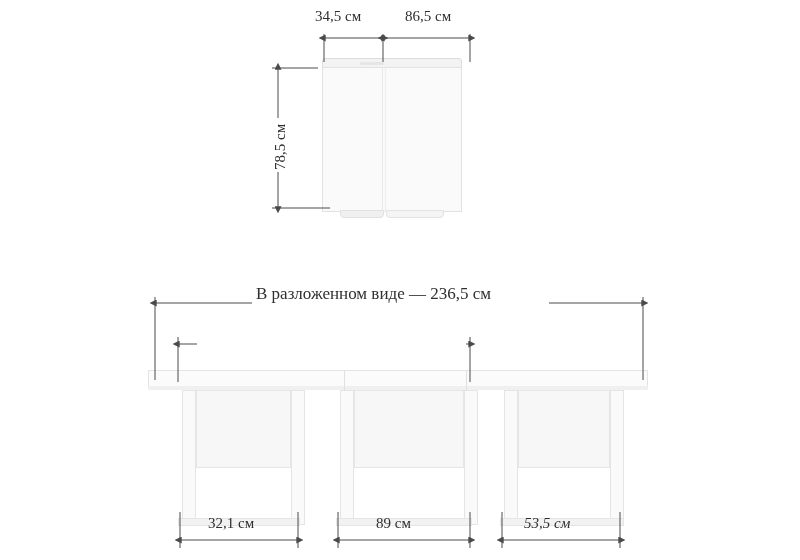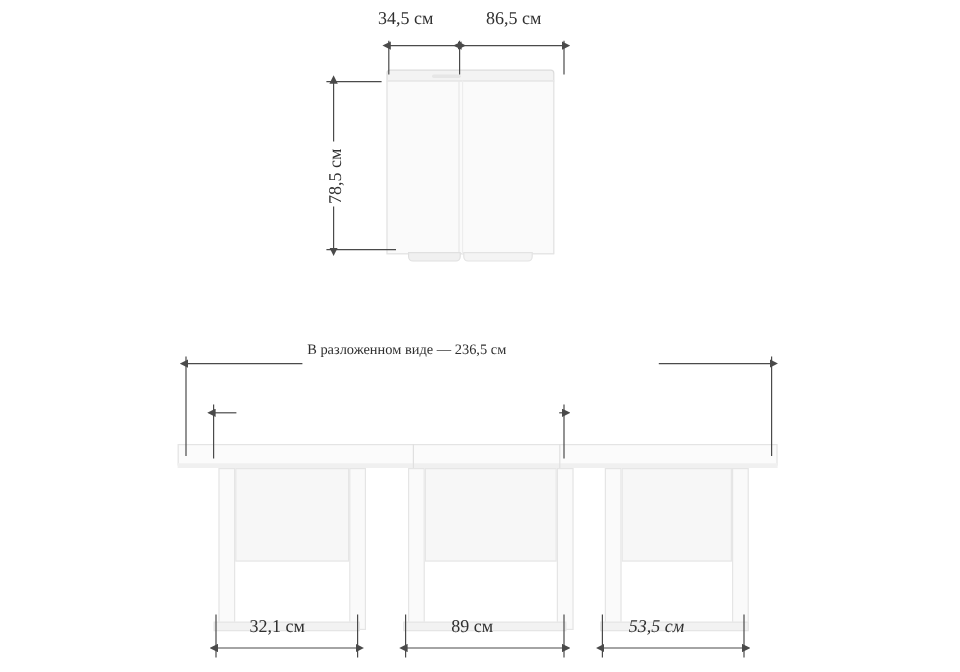--- a/index.html
+++ b/index.html
@@ -19,21 +19,21 @@
     width: 800px;
     height: 500px;
   }
   .lbl {
     position: absolute;
     font-family: "Liberation Serif", serif;
     color: #2f2f2f;
     white-space: nowrap;
   }
   .dim-md { font-size: 15px; }
-  .dim-lg { font-size: 12px; }
+  .dim-lg { font-size: 17px; }
 
   
   .vert {
     transform: rotate(-90deg);
     transform-origin: left top;
   }
 
   svg.layer {
     position: absolute;
     left: 0;

